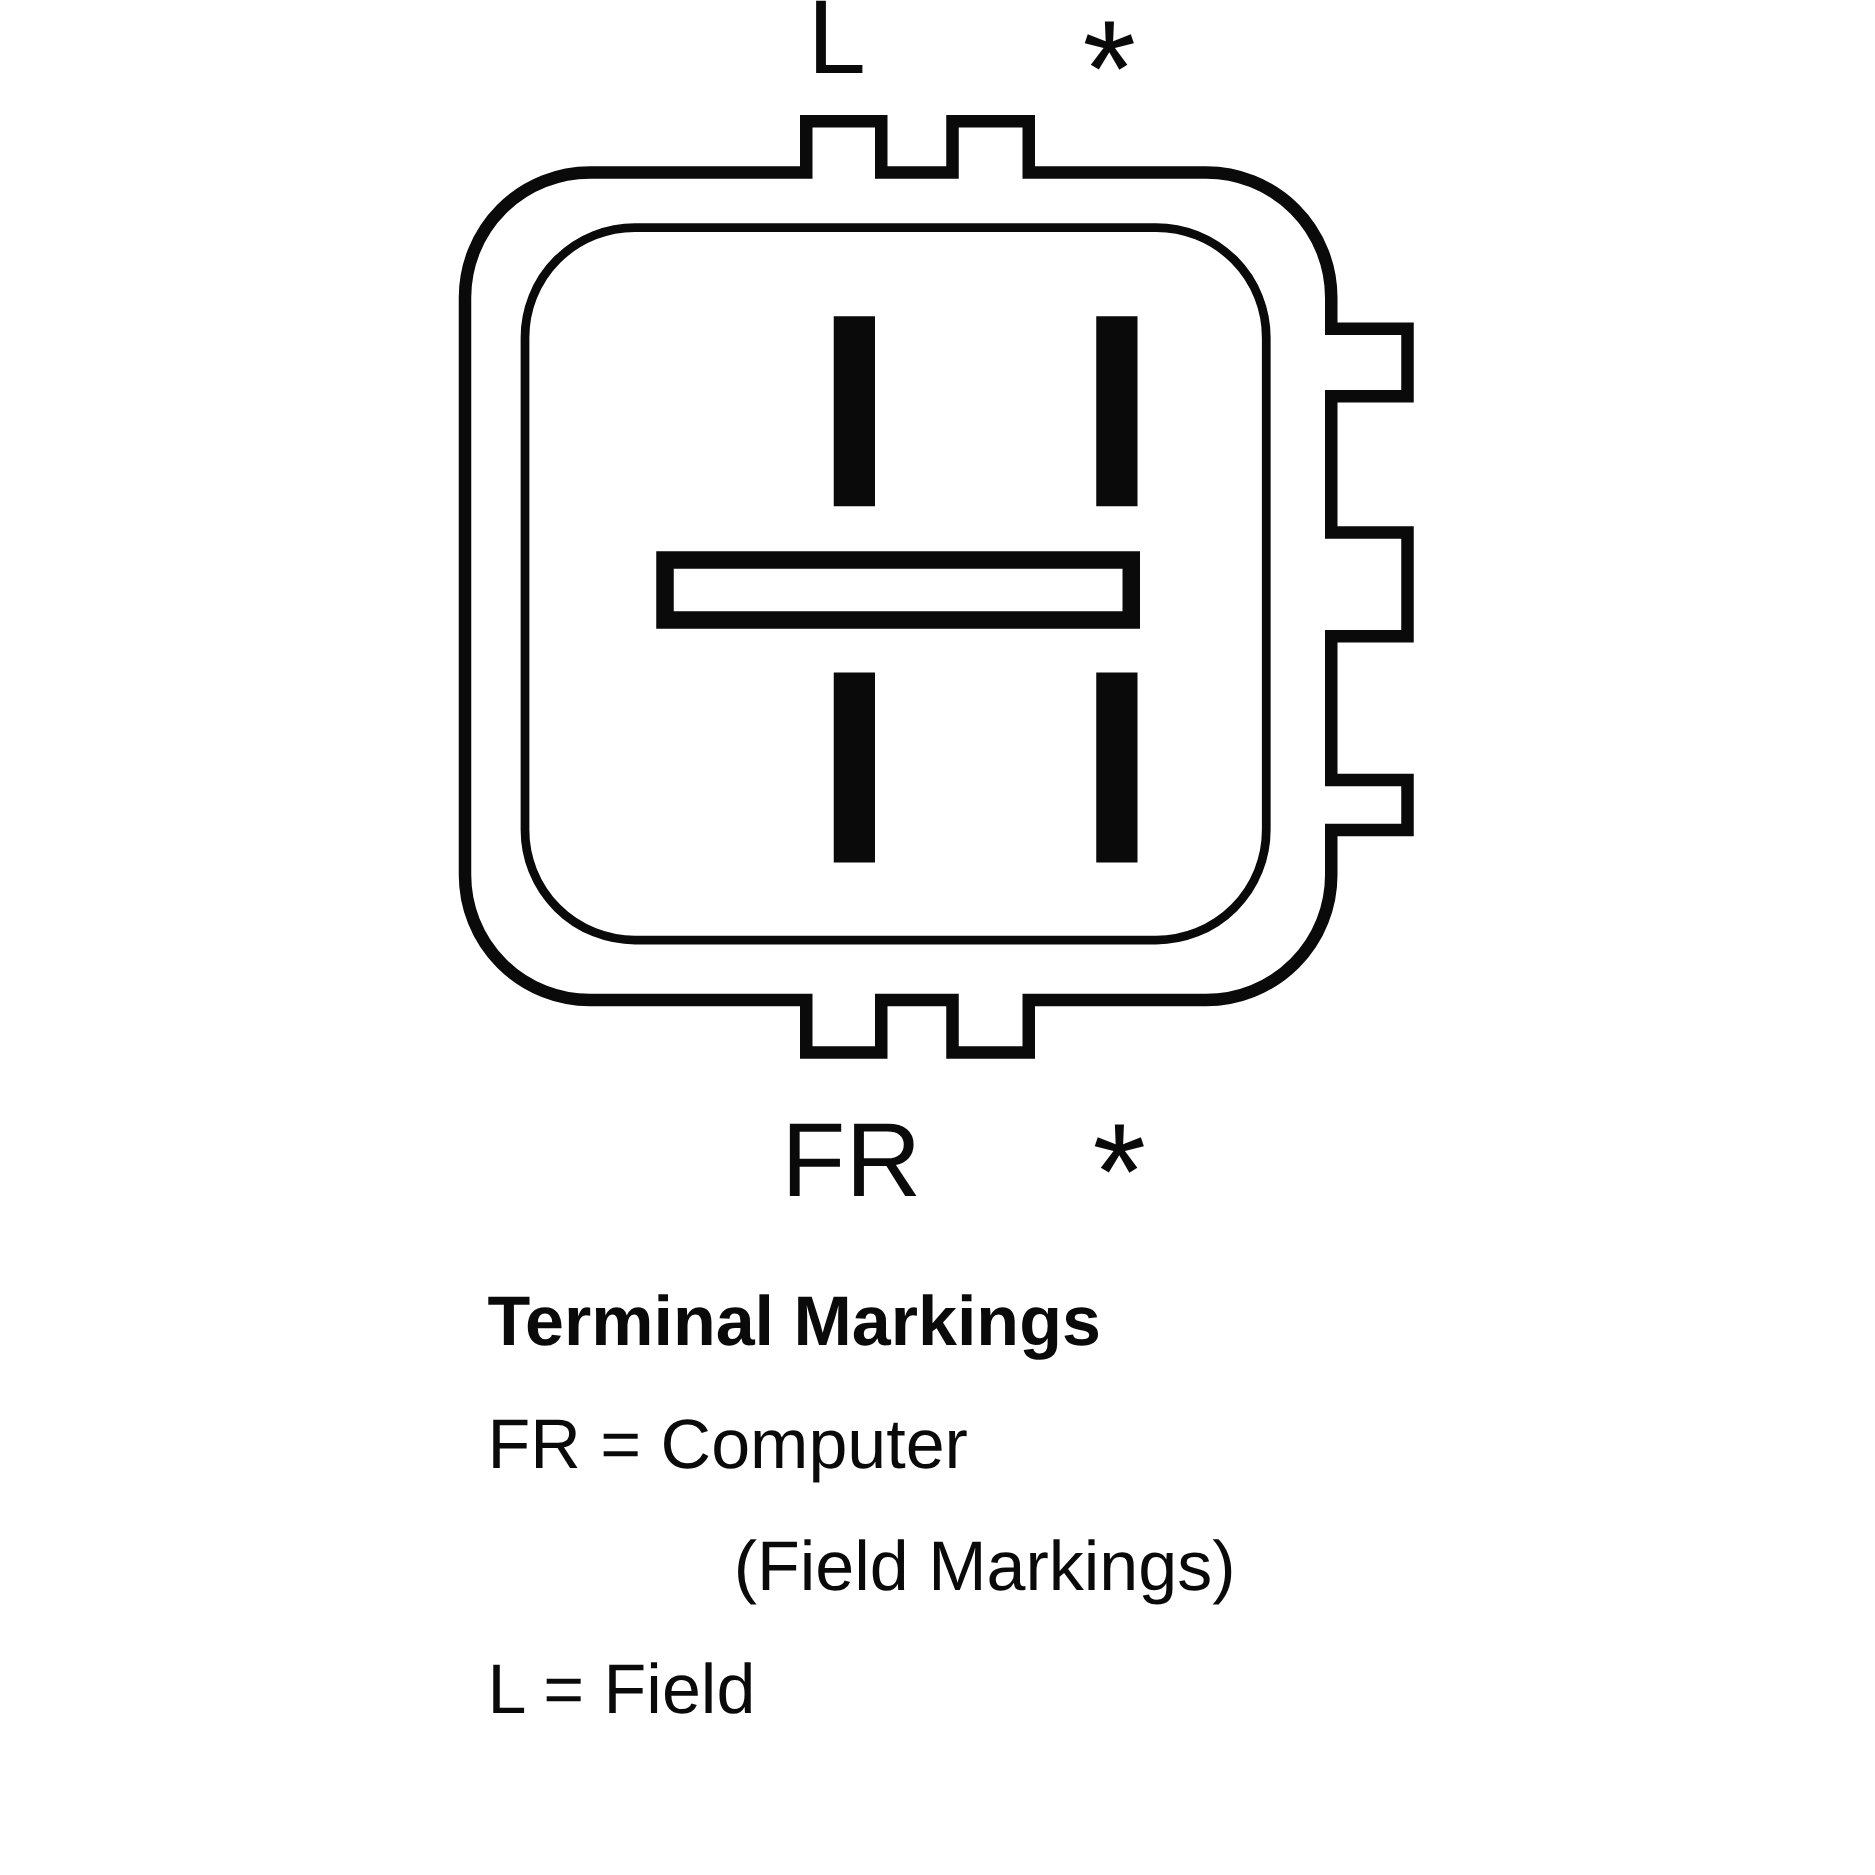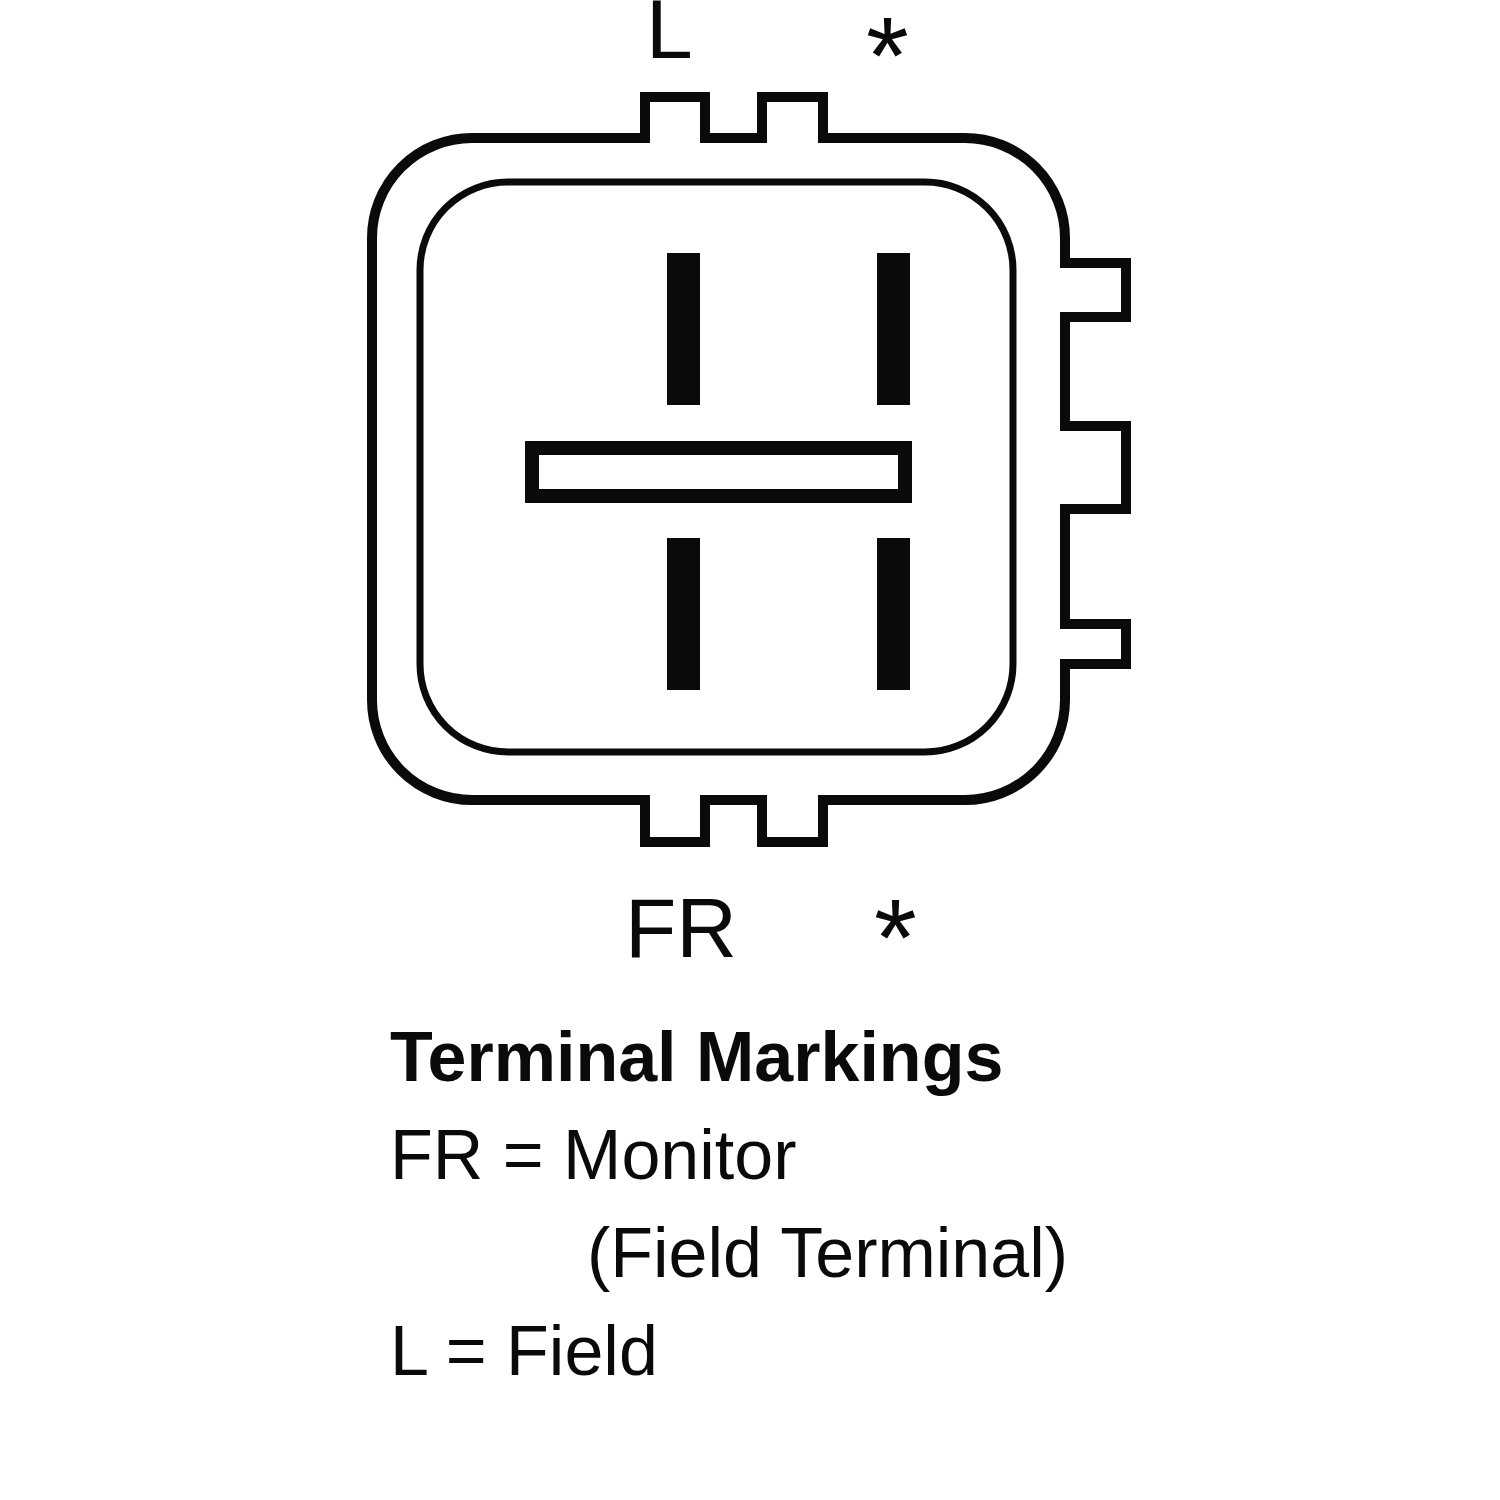--- a/index.html
+++ b/index.html
@@ -30,21 +30,21 @@
   .svg-asterisk {
     font-family: "Liberation Sans", sans-serif;
     font-size: 110px;
     fill: #0a0a0a;
   }
   .legend {
     position: absolute;
     left: 390px;
     top: 1008px;
     width: 900px;
-    font-size: 70px;
+    font-size: 56px;
     line-height: 98px;
     color: #0a0a0a;
     white-space: nowrap;
   }
   .legend-title {
     font-weight: 700;
   }
   .legend-line {
     font-weight: 400;
   }
@@ -94,18 +94,18 @@
     <rect x="532" y="448" width="373" height="48" fill="#ffffff" stroke-width="14" stroke="#0a0a0a"></rect>
 
     <text class="svg-label" x="646" y="58">L</text>
     <text class="svg-asterisk" x="866" y="93">*</text>
     <text class="svg-label" x="625" y="957">FR</text>
     <text class="svg-asterisk" x="874" y="975">*</text>
   </svg>
 
   <div class="legend">
     <div class="legend-title">Terminal Markings</div>
-    <div class="legend-line">FR = Monitor</div>
-    <div class="legend-line indent">(Field Terminal)</div>
+    <div class="legend-line">FR = Computer</div>
+    <div class="legend-line indent">(Field Markings)</div>
     <div class="legend-line">L = Field</div>
   </div>
 
 </div>
 
 </body></html>

